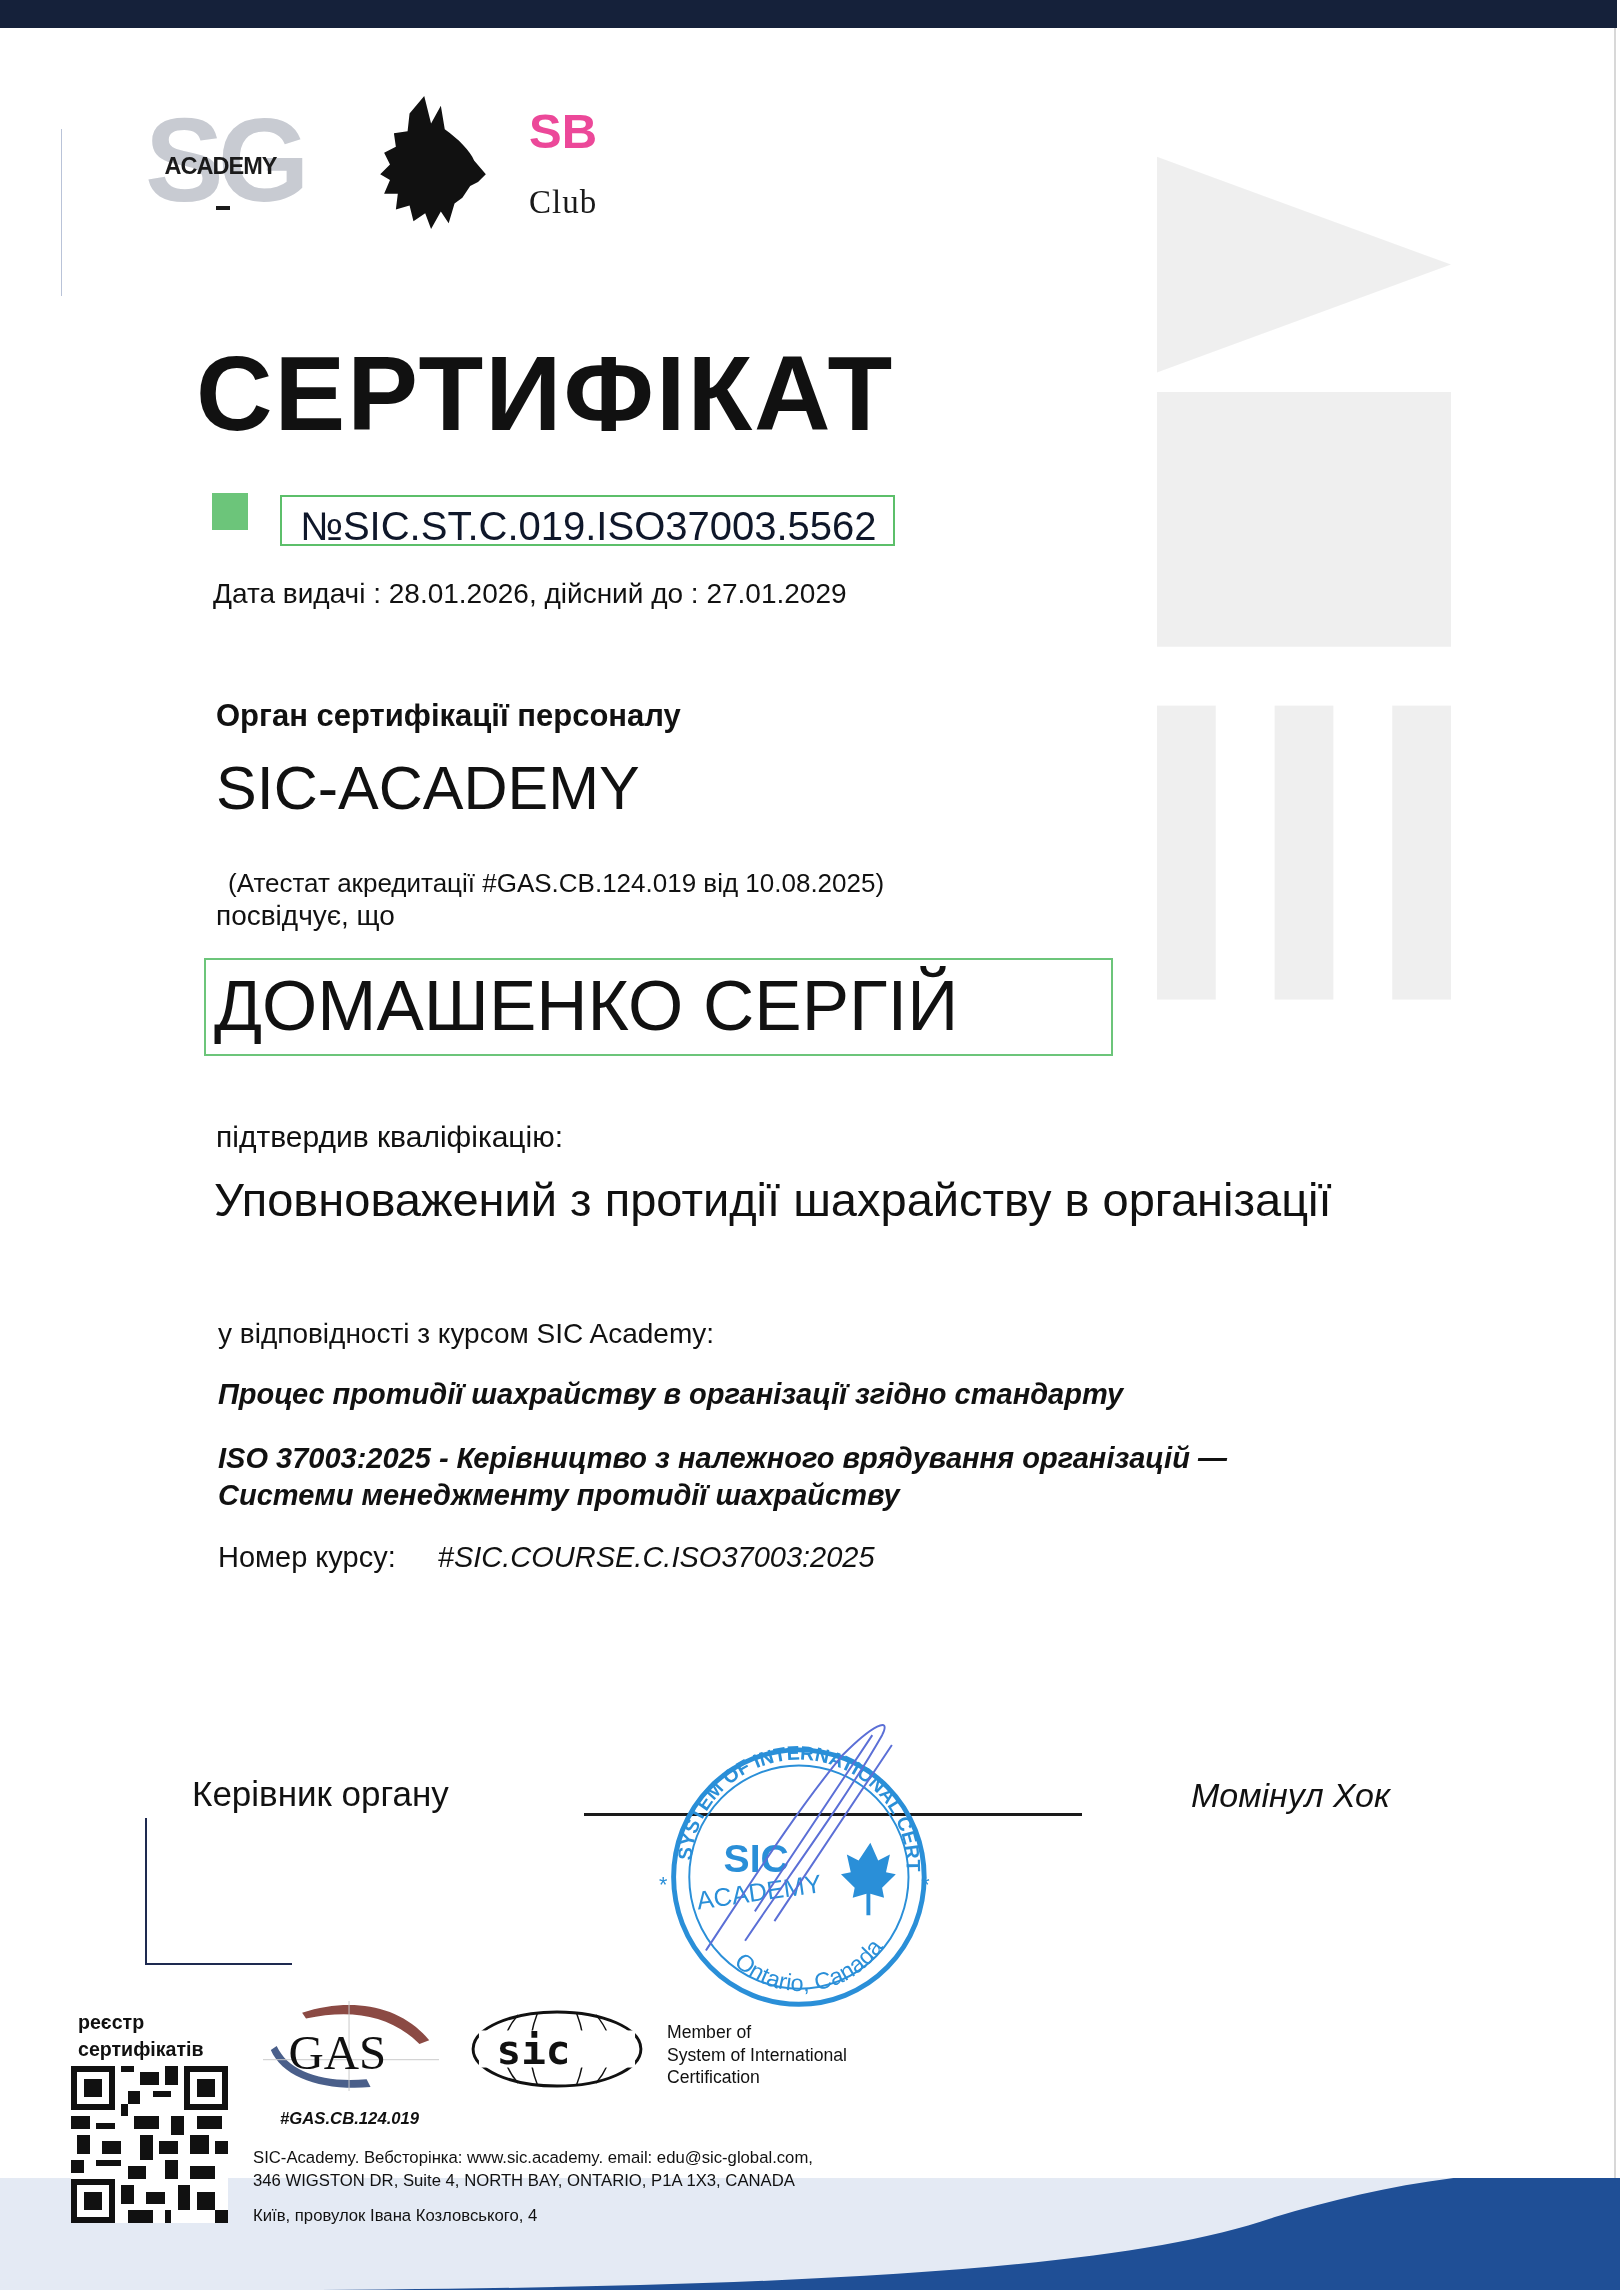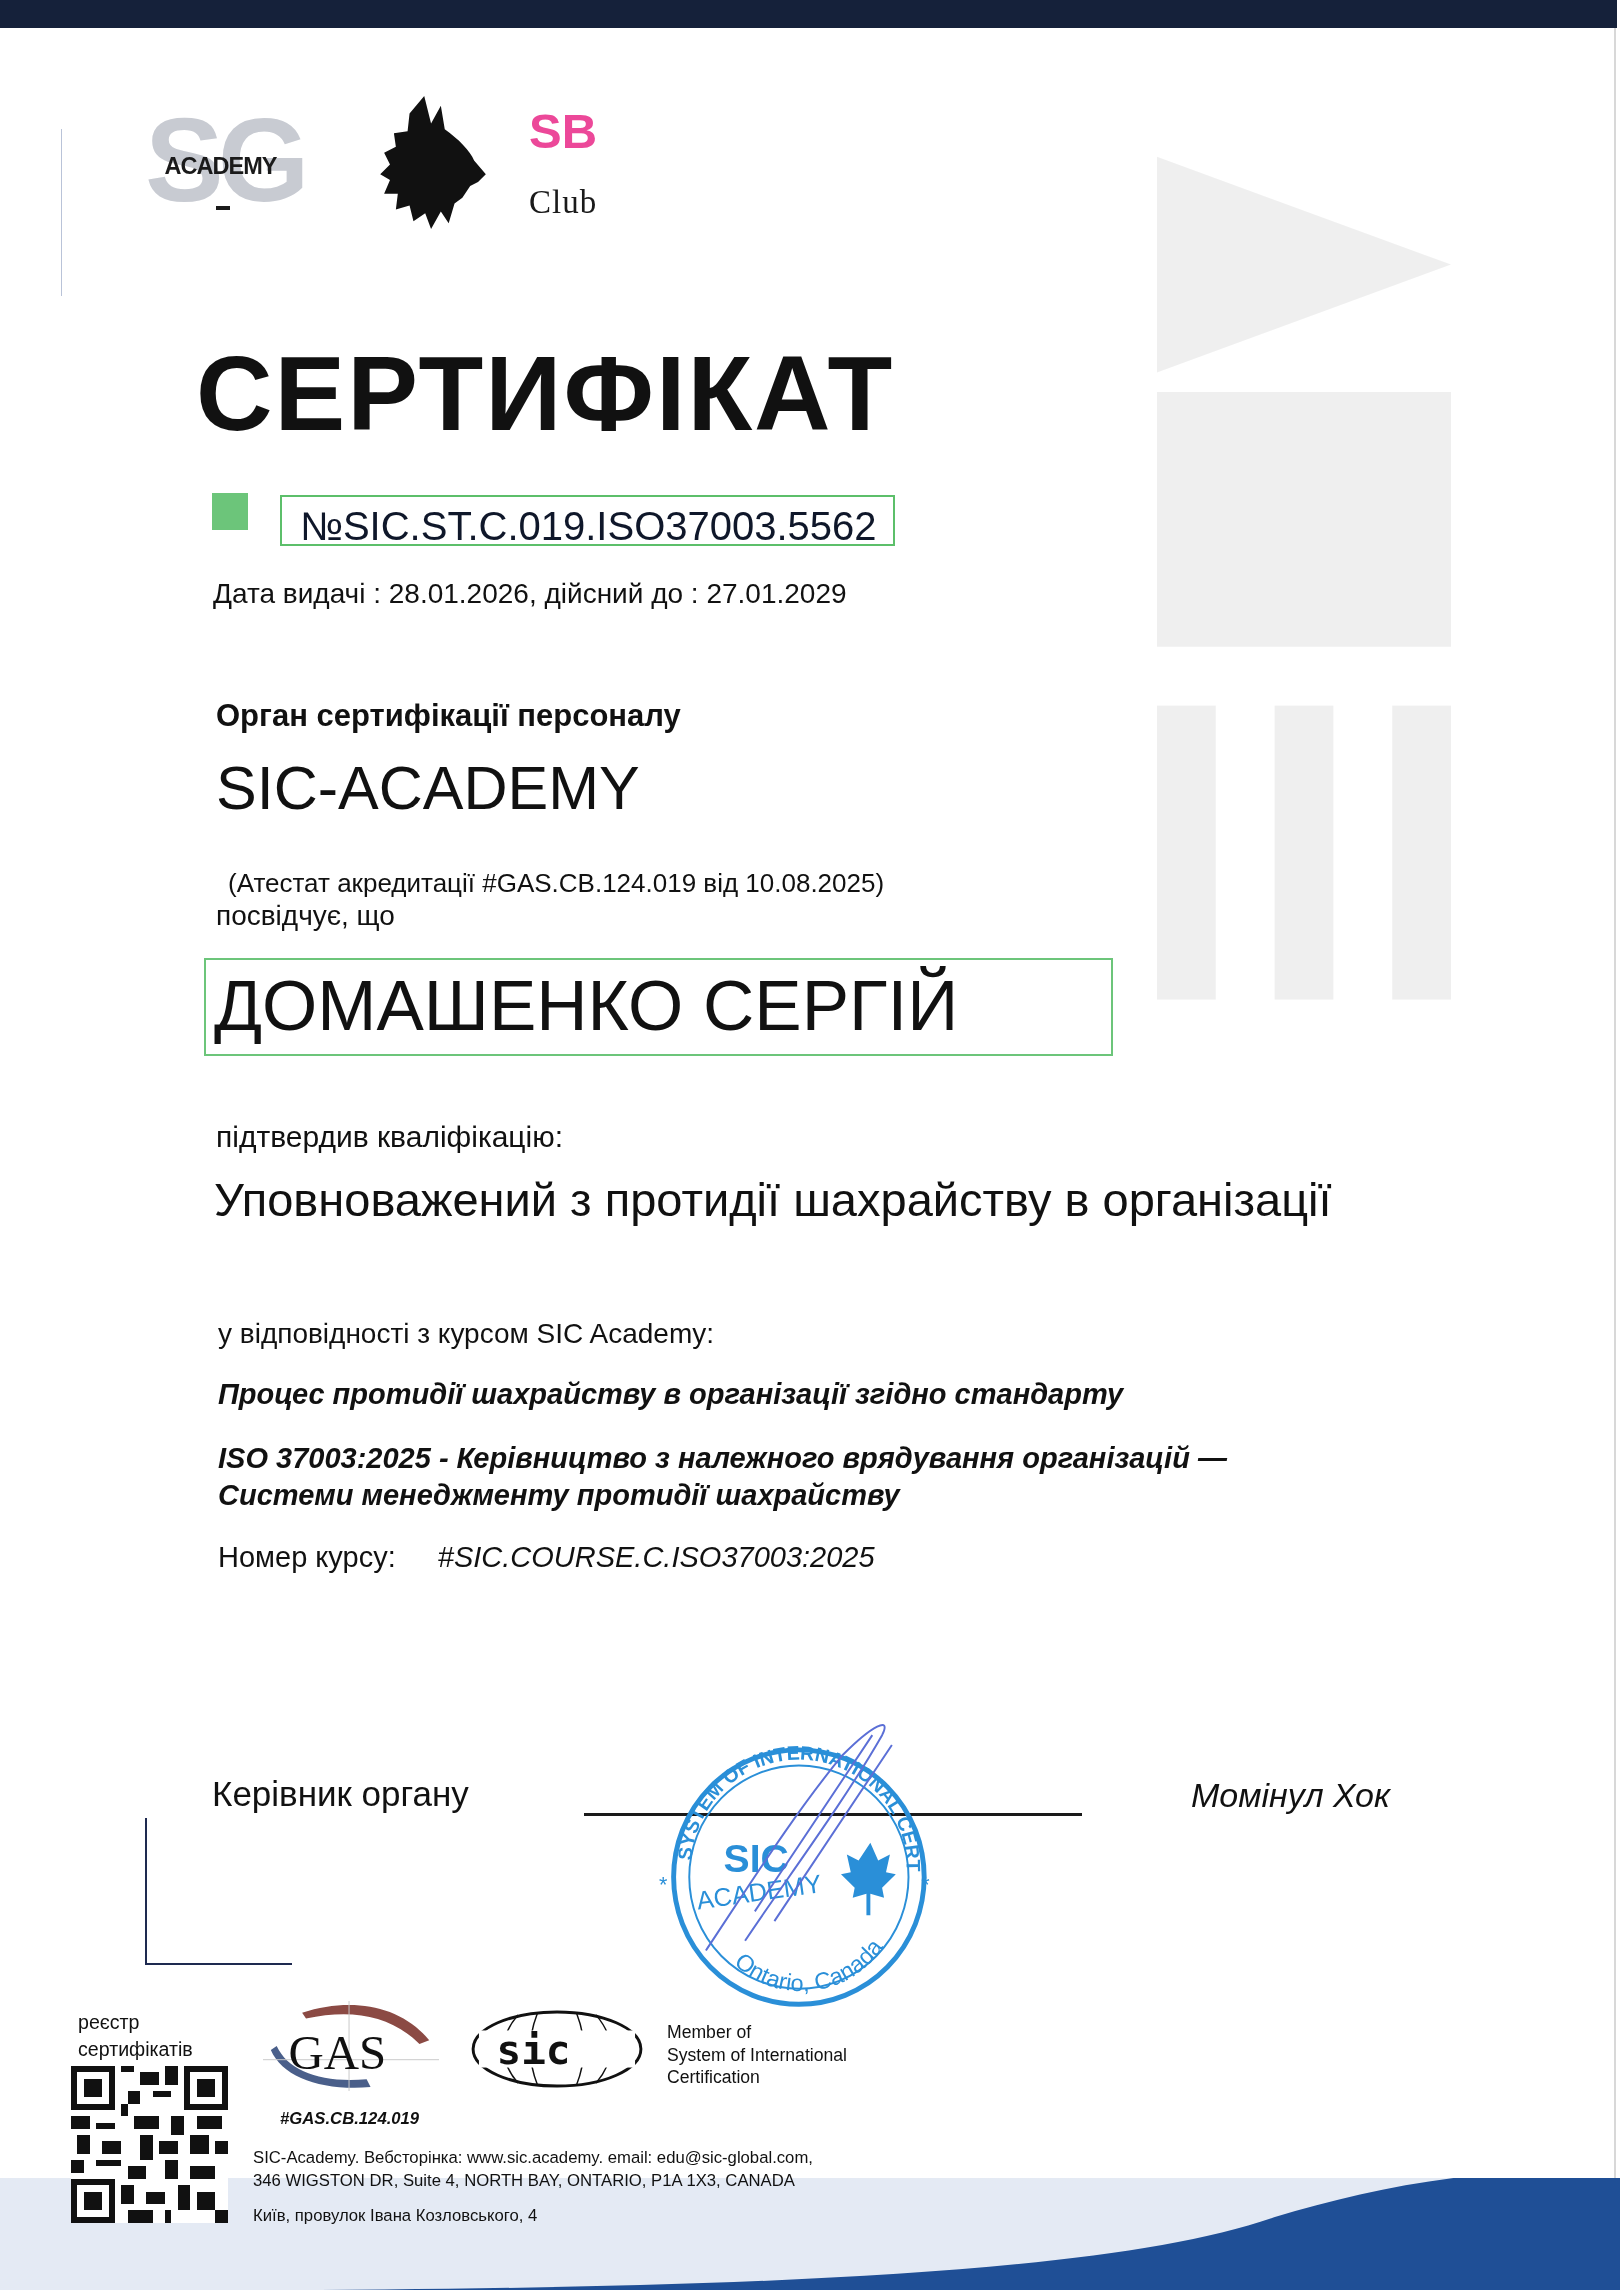--- a/index.html
+++ b/index.html
@@ -39,27 +39,27 @@
 
     .confirmed { position: absolute; left: 216px; top: 1120px; font-size: 30px; }
     .qualification { position: absolute; left: 214px; top: 1172px; font-size: 47px; }
 
     .course-intro { position: absolute; left: 218px; top: 1318px; font-size: 28px; }
     .course-1 { position: absolute; left: 218px; top: 1378px; font-size: 29px; font-weight: bold; font-style: italic; }
     .course-2 { position: absolute; left: 218px; top: 1440px; font-size: 29px; font-weight: bold; font-style: italic; line-height: 37px; }
     .course-no { position: absolute; left: 218px; top: 1541px; font-size: 29px; }
     .course-no i { font-style: italic; margin-left: 34px; }
 
-    .head-label { position: absolute; left: 212px; top: 1774px; font-size: 35px; }
+    .head-label { position: absolute; left: 192px; top: 1774px; font-size: 35px; }
     .sign-line { position: absolute; left: 584px; top: 1813px; width: 498px; height: 2.9px; background: #1a1a1a; }
     .signer { position: absolute; left: 1149px; top: 1776px; font-size: 34px; font-style: italic; margin-left: 42px; }
     .corner-mark { position: absolute; left: 145px; top: 1818px; width: 147px; height: 147px; border-left: 2.9px solid #1e2a50; border-bottom: 2.9px solid #1e2a50; box-sizing: border-box; }
     .stamp { position: absolute; left: 647px; top: 1696px; width: 294px; height: 323px; }
 
-    .registry { position: absolute; left: 78px; top: 2009px; font-size: 19.6px; font-weight: normal; line-height: 27.4px; }
+    .registry { position: absolute; left: 78px; top: 2009px; font-size: 19.6px; font-weight: bold; line-height: 27.4px; }
     .qr { position: absolute; left: 71px; top: 2066px; width: 157px; height: 157px; }
     .gas-logo { position: absolute; left: 263px; top: 2001px; width: 176px; height: 90px; }
     .gas-id { position: absolute; left: 280px; top: 2109px; font-size: 16.7px; font-weight: bold; font-style: italic; }
     .sic-logo { position: absolute; left: 469px; top: 2009px; width: 176px; height: 80px; }
     .member { position: absolute; left: 667px; top: 2021px; font-size: 17.6px; line-height: 22.5px; }
 
     .footer-wave { position: absolute; left: 0; top: 2178px; width: 1620px; height: 113px; }
     .addr { position: absolute; left: 253px; top: 2147px; font-size: 16.7px; line-height: 22.5px; }
     .addr2 { position: absolute; left: 253px; top: 2205px; font-size: 16.7px; line-height: 22.5px; }
   </style>

